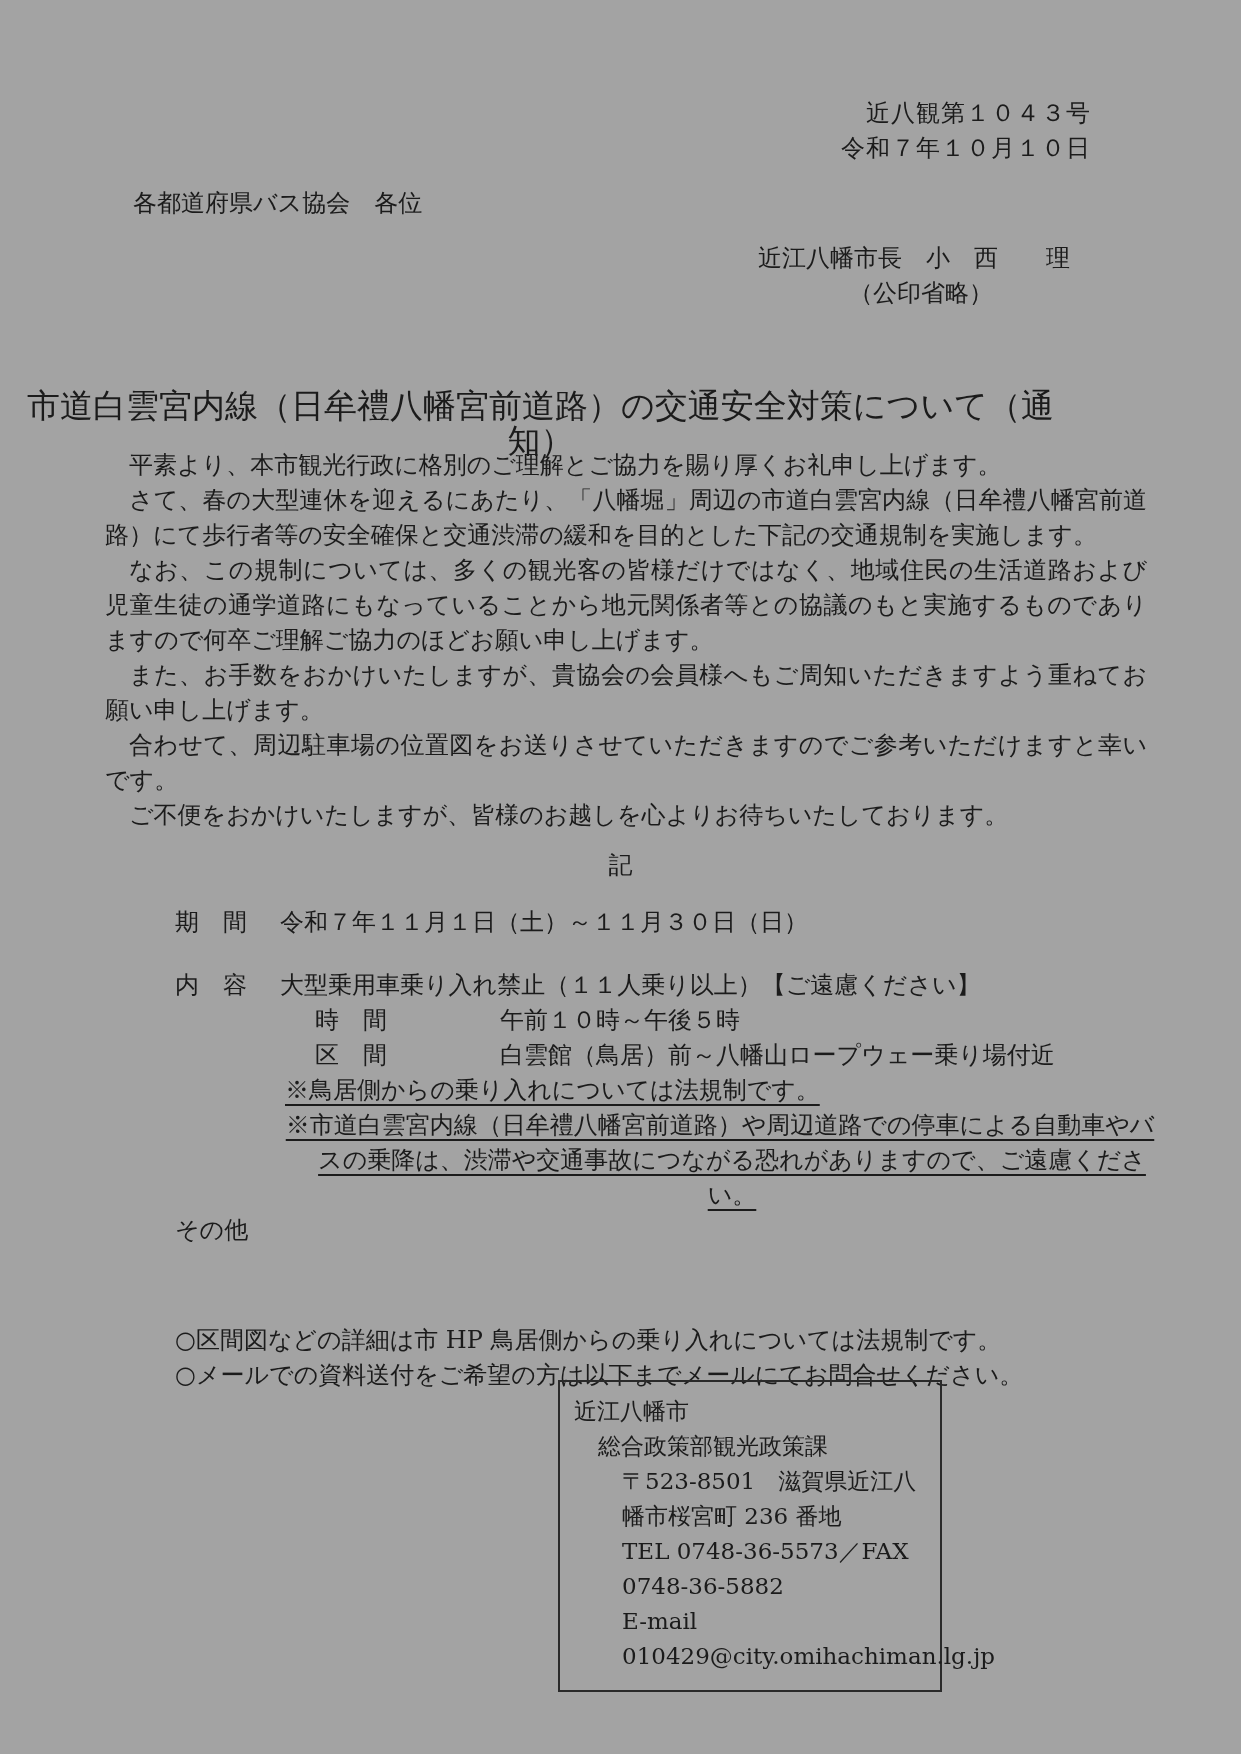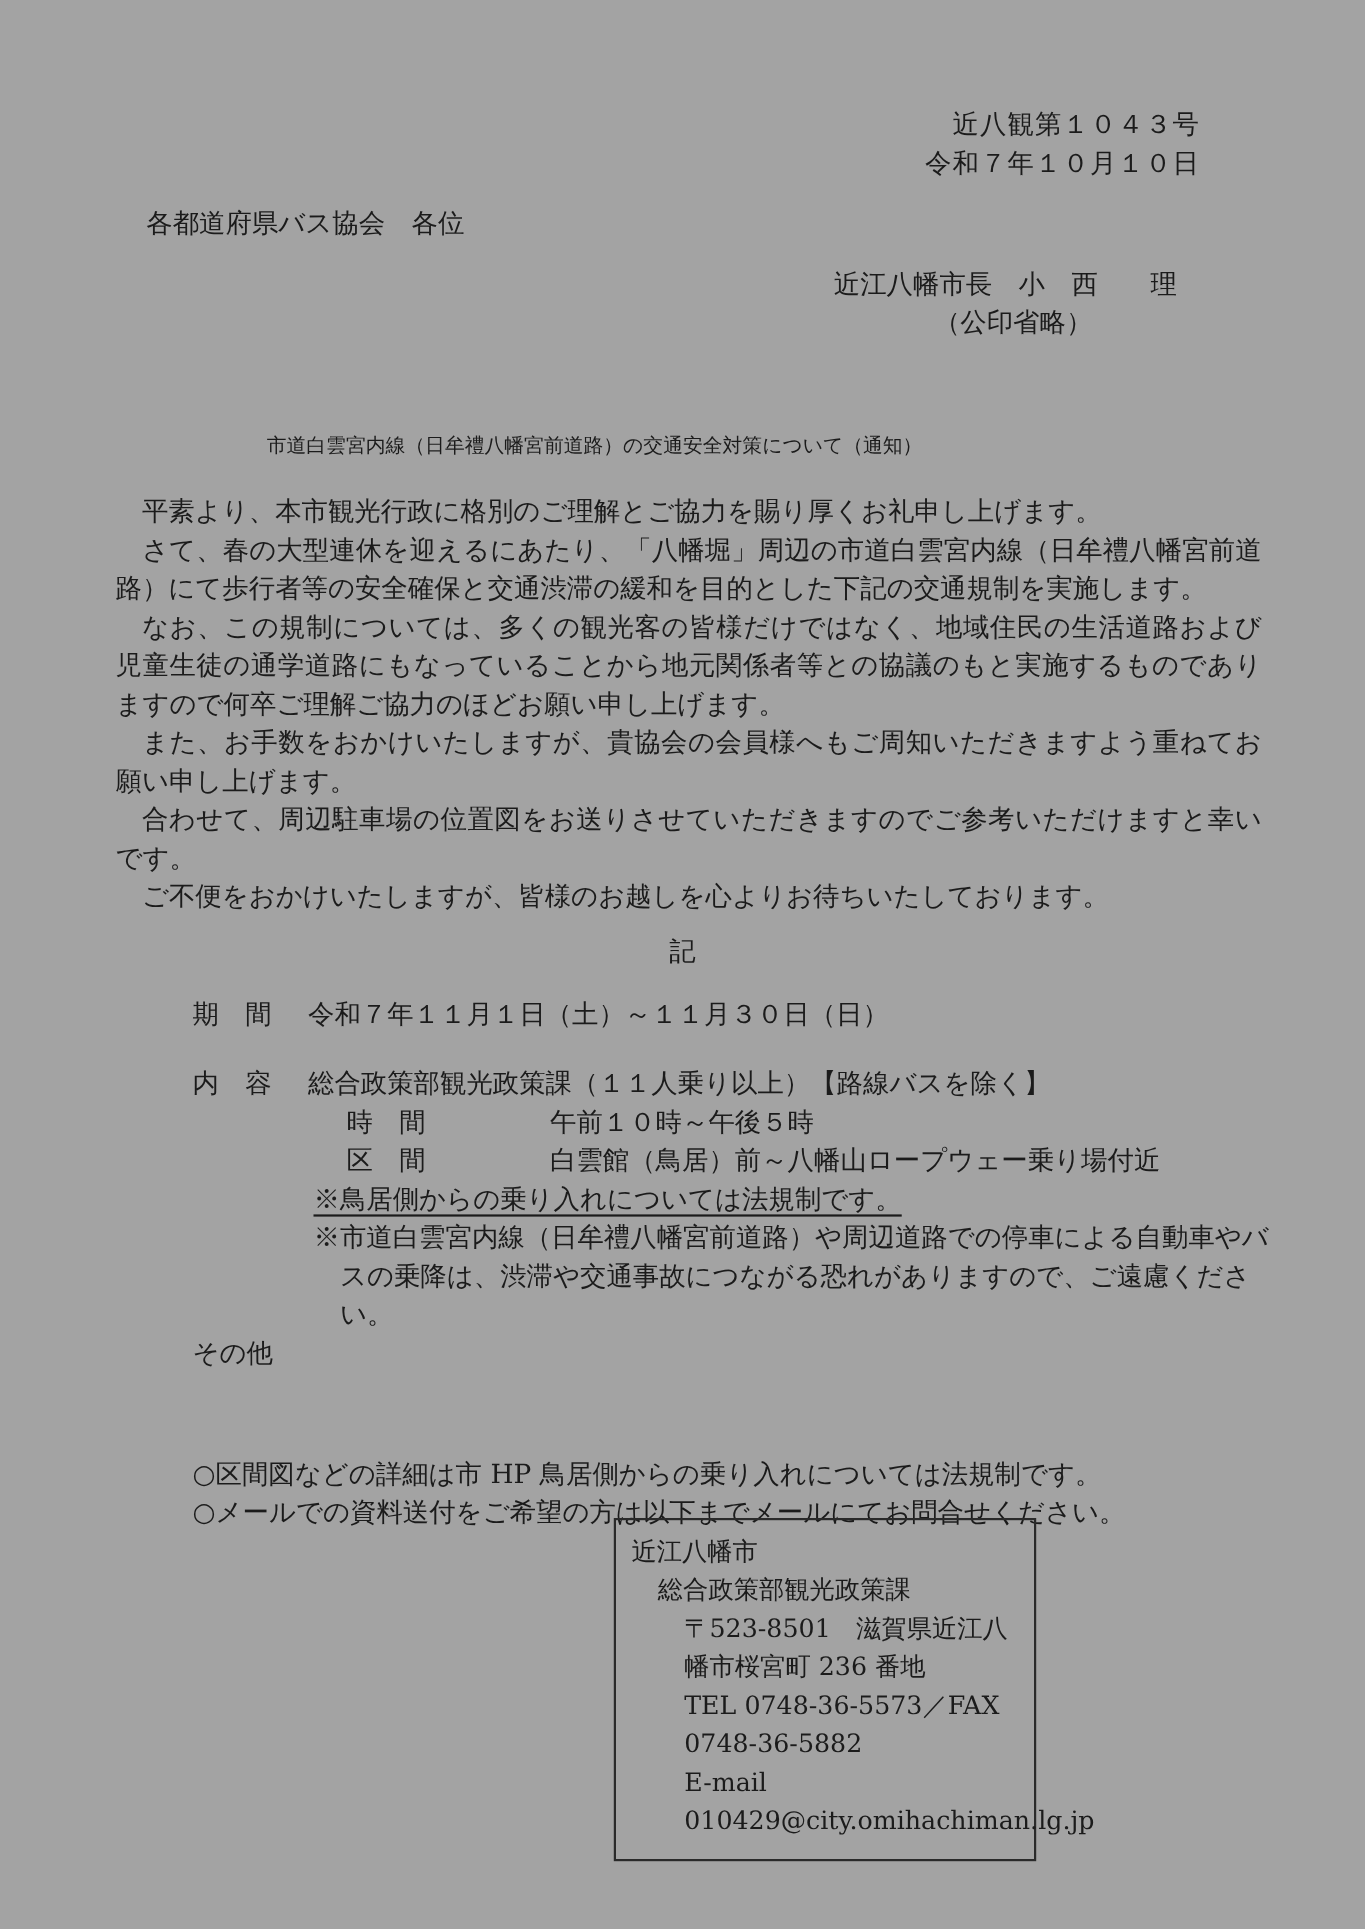--- a/index.html
+++ b/index.html
@@ -45,21 +45,21 @@
   }
 
   .doc-title {
     position: absolute;
     top: 388px;
     left: 0;
     width: 1241px;
     padding-right: 160px;
     box-sizing: border-box;
     text-align: center;
-    font-size: 18px;
+    font-size: 33px;
   }
 
   .body-text {
     position: absolute;
     top: 448px;
     left: 105px;
     width: 1042px;
     text-align: justify;
   }
   .body-text p {
@@ -102,21 +102,23 @@
   .note {
     margin-left: 110px;
     text-decoration: underline;
     text-underline-offset: 6px;
   }
   .note-wrap {
     margin-left: 110px;
     padding-left: 24px;
     text-indent: -24px;
     max-width: 885px;
+    text-decoration: underline;
     text-underline-offset: 6px;
+    text-align: center;
   }
   .other-row {
     display: flex;
     margin-top: 0;
     flex-direction: column;
   }
   .other-row .lbl {
     width: 110px;
     flex: 0 0 110px;
   }
@@ -170,21 +172,21 @@
   <div class="ki-marker">記</div>
 
   <div class="record">
     <div class="rec-row">
       <span class="lbl">期　間</span>
       <span>令和７年１１月１日（土）～１１月３０日（日）</span>
     </div>
 
     <div class="rec-row content-row">
       <span class="lbl">内　容</span>
-      <span>総合政策部観光政策課（１１人乗り以上）【路線バスを除く】</span>
+      <span>大型乗用車乗り入れ禁止（１１人乗り以上）【ご遠慮ください】</span>
     </div>
 
     <div class="sub-row">
       <span class="lbl2">時　間</span>
       <span>午前１０時～午後５時</span>
     </div>
 
     <div class="sub-row">
       <span class="lbl2">区　間</span>
       <span>白雲館（鳥居）前～八幡山ロープウェー乗り場付近</span>

